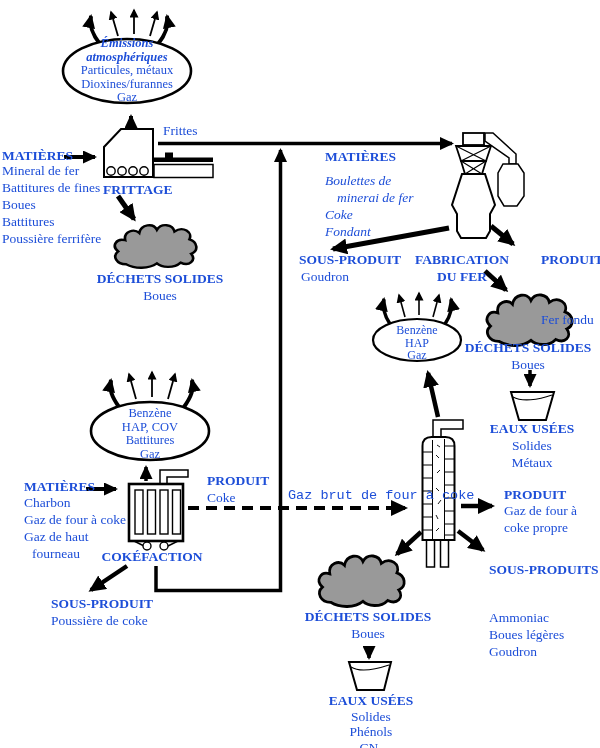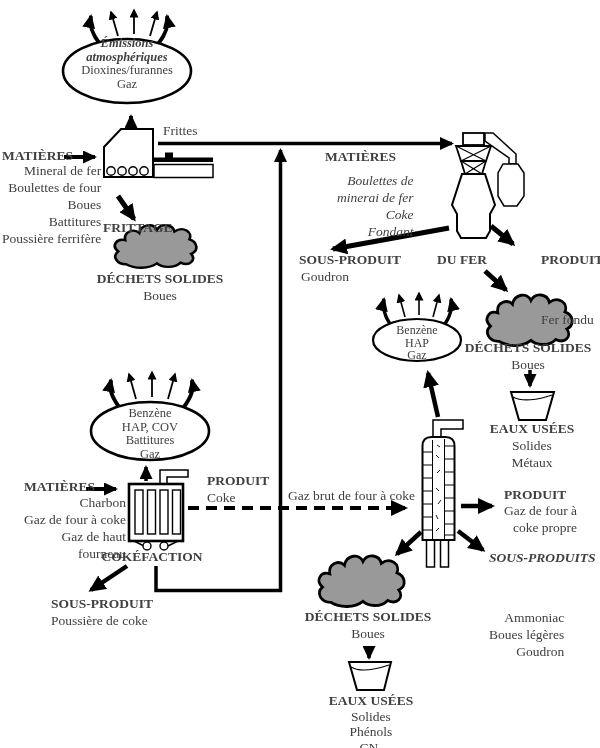--- a/index.html
+++ b/index.html
@@ -1,19 +1,19 @@
 <!DOCTYPE html>
 <html><head>
 <meta charset="utf-8">
 <style>
   html,body{margin:0;padding:0;background:#fff;}
   #stage{position:relative;width:600px;height:748px;background:#fff;overflow:hidden;
-         font-family:"Liberation Serif", serif;color:#404040;}
+         font-family:"Liberation Serif", serif;color:#1d4ed8;}
   #art{position:absolute;left:0;top:0;}
-  .t{position:absolute;font-size:13.5px;line-height:17px;white-space:nowrap;text-align:right;}
+  .t{position:absolute;font-size:13.5px;line-height:17px;white-space:nowrap;}
   .b{font-weight:bold;}
   .c{text-align:center;}
   .sm{font-size:12.5px;line-height:13.5px;}
   .xs{font-size:12px;line-height:12.5px;}
   .ital{font-style:italic;font-weight:bold;}
   .stack div{white-space:nowrap;}
   svg path, svg rect, svg circle, svg ellipse, svg polygon, svg line{vector-effect:none;}
 </style>
 </head>
 <body>
@@ -151,54 +151,56 @@
   </g>
   <g fill="#fff" stroke="#000">
     <path d="M349,662 L391,662 L384,690 L357,690 Z" stroke-width="2"></path>
     <path d="M351,667 C359,672 374,670 389,665" stroke-width="1.1" fill="none"></path>
   </g>
 </svg>
 
 <div class="t c stack sm" style="left:47px;top:37px;width:160px;">
   <div class="ital">Émissions</div>
   <div class="ital">atmosphériques</div>
+  <div>Particules, métaux</div>
   <div>Dioxines/furannes</div>
   <div>Gaz</div>
 </div>
 
 <div class="t" style="left:163px;top:122px;">Frittes</div>
 
 <div class="t b" style="left:2px;top:147px;">MATIÈRES</div>
 <div class="t stack" style="left:2px;top:162px;">
   <div>Mineral de fer</div>
-  <div>Boulettes de four</div>
+  <div>Battitures de fines</div>
   <div>Boues</div>
   <div>Battitures</div>
   <div>Poussière ferrifère</div>
 </div>
 
-<div class="t b" style="left:103px;top:181px;margin-top:38px;">FRITTAGE</div>
+<div class="t b" style="left:103px;top:181px;">FRITTAGE</div>
 
 <div class="t c stack" style="left:85px;top:270px;width:150px;">
   <div class="b">DÉCHETS SOLIDES</div>
   <div>Boues</div>
 </div>
 
 <div class="t b" style="left:325px;top:148px;">MATIÈRES</div>
 <div class="t stack" style="left:325px;top:172px;font-style:italic;">
   <div>Boulettes de</div>
   <div style="padding-left:12px;">minerai de fer</div>
   <div>Coke</div>
   <div>Fondant</div>
 </div>
 
 <div class="t b" style="left:299px;top:251px;">SOUS-PRODUIT</div>
 <div class="t" style="left:301px;top:268px;">Goudron</div>
 
 <div class="t b c stack" style="left:402px;top:251px;width:120px;">
+  <div>FABRICATION</div>
   <div>DU FER</div>
 </div>
 
 <div class="t b" style="left:541px;top:251px;">PRODUIT</div>
 <div class="t" style="left:541px;top:268px;margin-top:43px;">Fer fondu</div>
 
 <div class="t c stack" style="left:458px;top:339px;width:140px;">
   <div class="b">DÉCHETS SOLIDES</div>
   <div>Boues</div>
 </div>
@@ -225,34 +227,34 @@
 <div class="t stack" style="left:24px;top:494px;">
   <div>Charbon</div>
   <div>Gaz de four à coke</div>
   <div>Gaz de haut</div>
   <div style="padding-left:8px;">fourneau</div>
 </div>
 
 <div class="t b" style="left:207px;top:472px;">PRODUIT</div>
 <div class="t" style="left:207px;top:489px;">Coke</div>
 
-<div class="t" style="left:288px;top:487px;">Gaz brut de four à coke</div>
+<div class="t" style="left:288px;top:487px;font-family:Liberation Mono, monospace;">Gaz brut de four à coke</div>
 
 <div class="t b c" style="left:92px;top:548px;width:120px;">COKÉFACTION</div>
 
 <div class="t b" style="left:51px;top:595px;">SOUS-PRODUIT</div>
 <div class="t" style="left:51px;top:612px;">Poussière de coke</div>
 
 <div class="t b" style="left:504px;top:486px;">PRODUIT</div>
 <div class="t stack" style="left:504px;top:502px;">
   <div>Gaz de four à</div>
   <div>coke propre</div>
 </div>
 
-<div class="t b" style="left:489px;top:549px;font-style:italic;">SOUS-PRODUITS</div>
+<div class="t b" style="left:489px;top:561px;">SOUS-PRODUITS</div>
 <div class="t stack" style="left:489px;top:565px;margin-top:44px;">
   <div>Ammoniac</div>
   <div>Boues légères</div>
   <div>Goudron</div>
 </div>
 
 <div class="t c stack" style="left:298px;top:608px;width:140px;">
   <div class="b">DÉCHETS SOLIDES</div>
   <div>Boues</div>
 </div>

